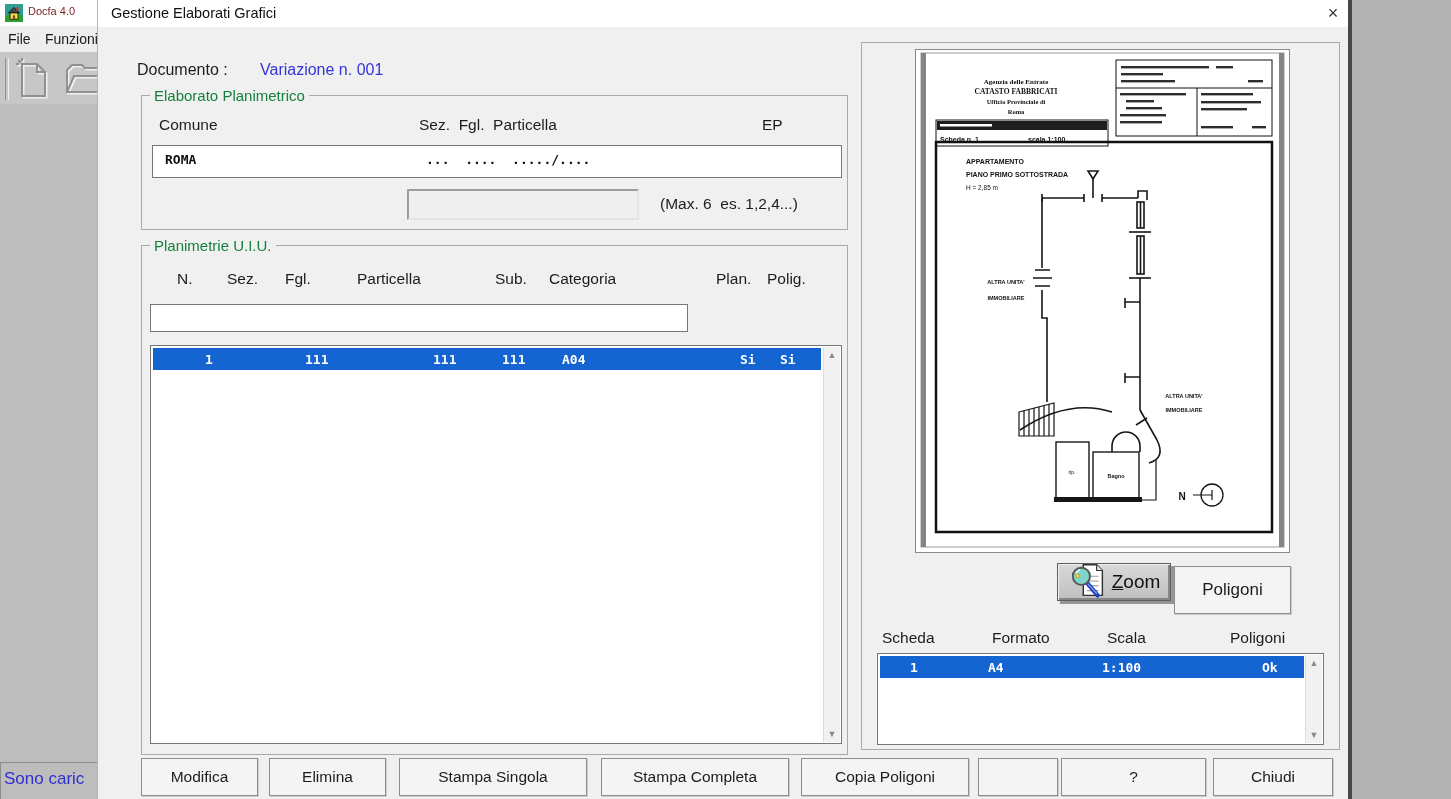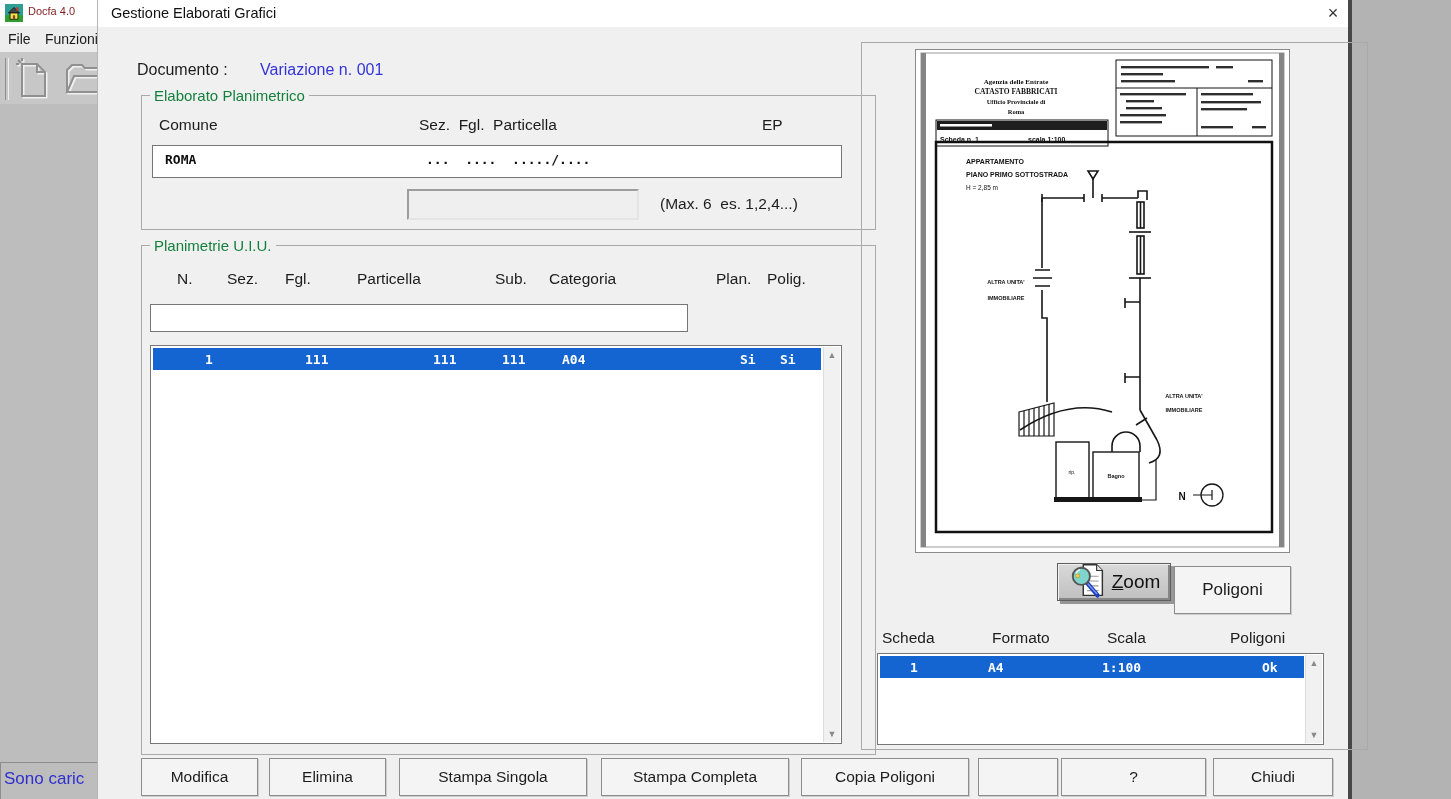--- a/index.html
+++ b/index.html
@@ -21,21 +21,21 @@
   .right-gray{left:1352px;top:0;width:99px;height:799px;background:#b3b3b3;}
   .dialog-shadow{left:1347px;top:0;width:5px;height:799px;background:#474747;}
   
   .dialog{left:97px;top:0;width:1250px;height:799px;background:#f0f0f0;border-left:1px solid #b5b5b5;}
   .dlg-titlebar{position:absolute;left:0;top:0;width:100%;height:27px;background:#ffffff;}
   .dlg-title{position:absolute;left:13px;top:5px;font-size:14.5px;color:#111;}
   .dlg-close{position:absolute;left:1212px;top:0;width:46px;height:27px;display:flex;align-items:center;
              justify-content:center;font-size:18px;color:#333;background:transparent;border:0;cursor:default;}
   .doc-label{position:absolute;left:39px;top:61px;font-size:16px;color:#1c1c1c;}
   .doc-value{position:absolute;left:162px;top:61px;font-size:16px;color:#3434d8;}
-  .grp{position:absolute;border:1px solid #a9a9a9;padding-left:28px;}
+  .grp{position:absolute;border:1px solid #a9a9a9;}
   .legend{position:absolute;top:-9px;left:8px;background:#f0f0f0;padding:0 4px;font-size:15px;color:#15803d;white-space:nowrap;}
   .hdr{position:absolute;font-size:15.5px;color:#1c1c1c;white-space:pre;}
   .listbox{position:absolute;background:#ffffff;border:1px solid #767676;overflow:hidden;}
   .mono{font-family:"DejaVu Sans Mono","Liberation Mono",monospace;font-size:13px;font-weight:bold;white-space:pre;}
   .rowtext{position:absolute;top:6px;color:#101010;}
   .selrow{position:absolute;left:2px;top:2px;height:22px;background:#1464d2;}
   .selrow span{position:absolute;top:4px;color:#ffffff;}
   .sb{position:absolute;right:1px;top:1px;bottom:1px;width:16px;background:#f1f1f1;border-left:1px solid #dcdcdc;}
   .sb-up{position:absolute;top:3px;left:0;width:100%;text-align:center;font-size:9px;color:#8a8a8a;}
   .sb-dn{position:absolute;bottom:3px;left:0;width:100%;text-align:center;font-size:9px;color:#8a8a8a;}

